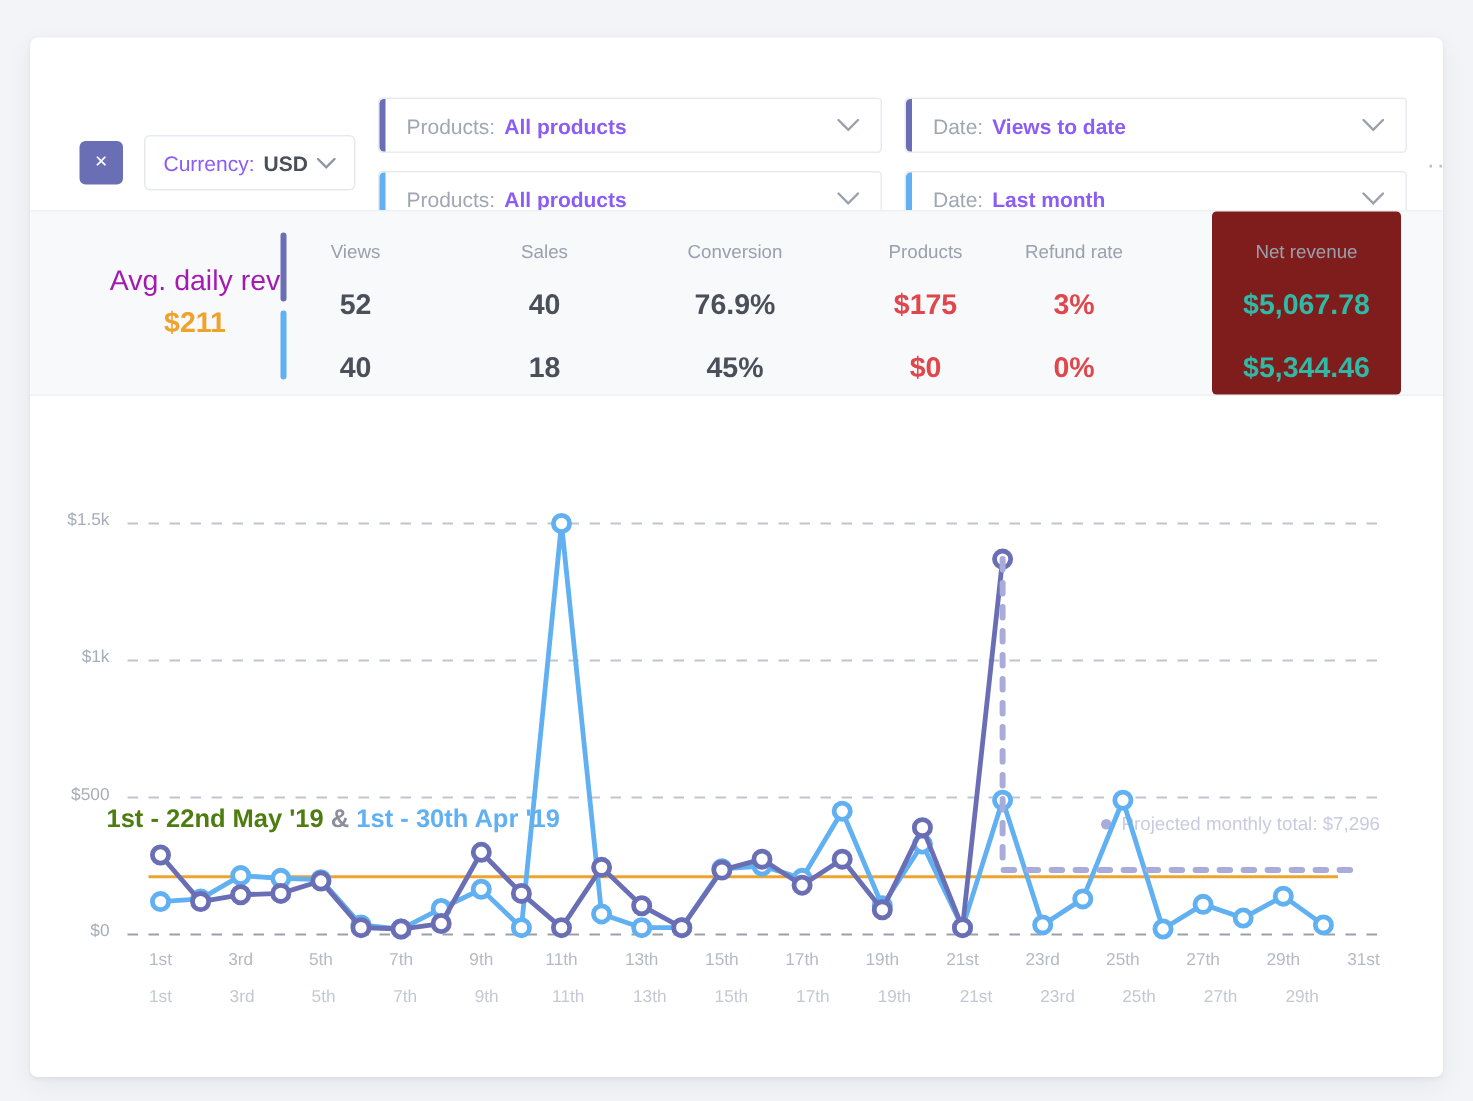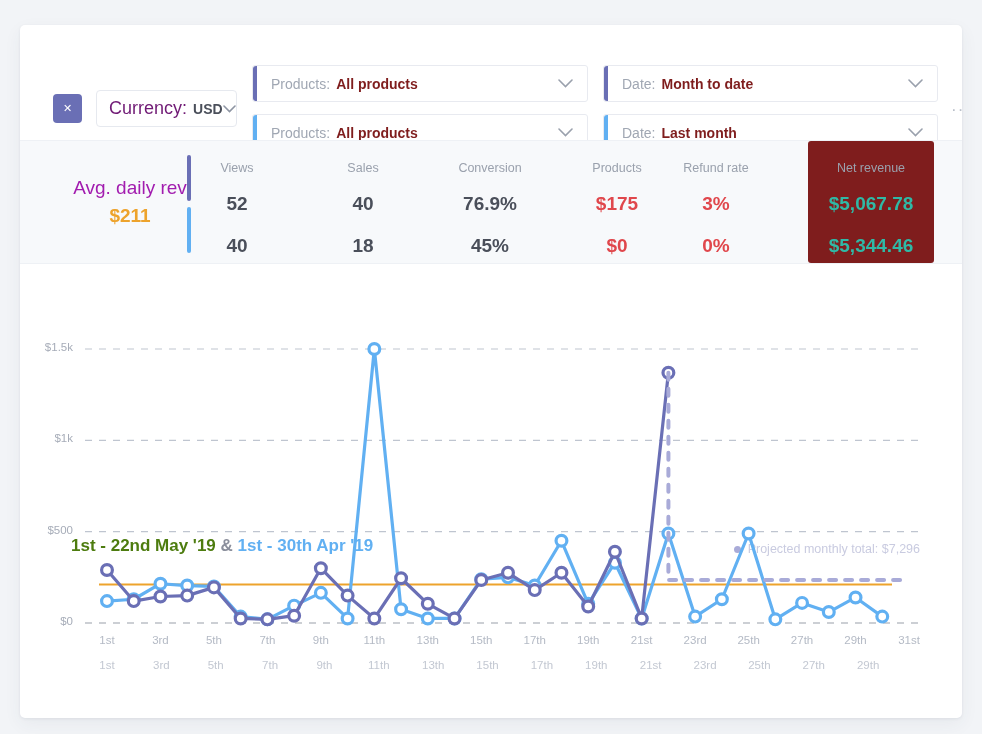--- a/index.html
+++ b/index.html
@@ -27,36 +27,36 @@
     background:#6a6fb5;border:none;border-radius:4px;
     color:#fff;font-size:11px;line-height:29px;text-align:center;
     cursor:pointer;padding:0;font-family:"Liberation Sans",sans-serif;
   }
   .currency-sel{
     position:absolute;left:76px;top:65px;width:141px;height:37px;
     border:1px solid #e6e9ef;border-radius:4px;background:#fff;
     display:flex;align-items:center;padding:0 12px;box-sizing:border-box;
     cursor:pointer;
   }
-  .currency-label{color:#701a75;font-size:18px;}
+  .currency-label{color:#8b5cf6;font-size:14px;}
   .currency-value{color:#4a4f5a;font-size:14px;font-weight:bold;margin-left:6px;}
   .chev{margin-left:auto;display:inline-block;}
   .chev svg{display:block;}
 
   .fsel{
     position:absolute;height:37px;
     border:1px solid #e8eaf0;border-radius:3px;background:#fff;
     display:flex;align-items:center;box-sizing:border-box;cursor:pointer;
     padding:0 14px 0 18px;
   }
   .fsel .bar{position:absolute;left:0;top:0;bottom:0;width:4px;border-radius:3px 0 0 3px;}
   .bar-purple{background:#6a6fb5;}
   .bar-blue{background:#61b0f2;}
   .fsel .lab{color:#a0a7b3;font-size:14px;}
-  .fsel .val{color:#7f1d1d;font-size:14px;font-weight:bold;margin-left:6px;}
+  .fsel .val{color:#8b5cf6;font-size:14px;font-weight:bold;margin-left:6px;}
 
   #prod1{left:232px;top:40px;width:336px;}
   #prod2{left:232px;top:89px;width:336px;}
   #date1{left:583px;top:40px;width:335px;}
   #date2{left:583px;top:89px;width:335px;}
 
   .dots{position:absolute;left:931px;top:75px;color:#b9bfc9;font-size:17px;letter-spacing:1px;cursor:pointer;}
 
   
   .stats{
@@ -132,21 +132,21 @@
         <span class="chev">
           <svg width="15" height="9" viewBox="0 0 15 9">
               <path d="M1 1l6.5 6.5L14 1" fill="none" stroke="#9aa1ad" stroke-width="1.6" stroke-linecap="round"></path>
             </svg>
         </span>
       </div>
 
       <div class="fsel" id="date1">
         <span class="bar bar-purple"></span>
         <span class="lab">Date:</span>
-        <span class="val">Month to date</span>
+        <span class="val">Views to date</span>
         <span class="chev">
           <svg width="15" height="9" viewBox="0 0 15 9">
               <path d="M1 1l6.5 6.5L14 1" fill="none" stroke="#9aa1ad" stroke-width="1.6" stroke-linecap="round"></path>
             </svg>
         </span>
       </div>
 
       <div class="fsel" id="date2">
         <span class="bar bar-blue"></span>
         <span class="lab">Date:</span>

